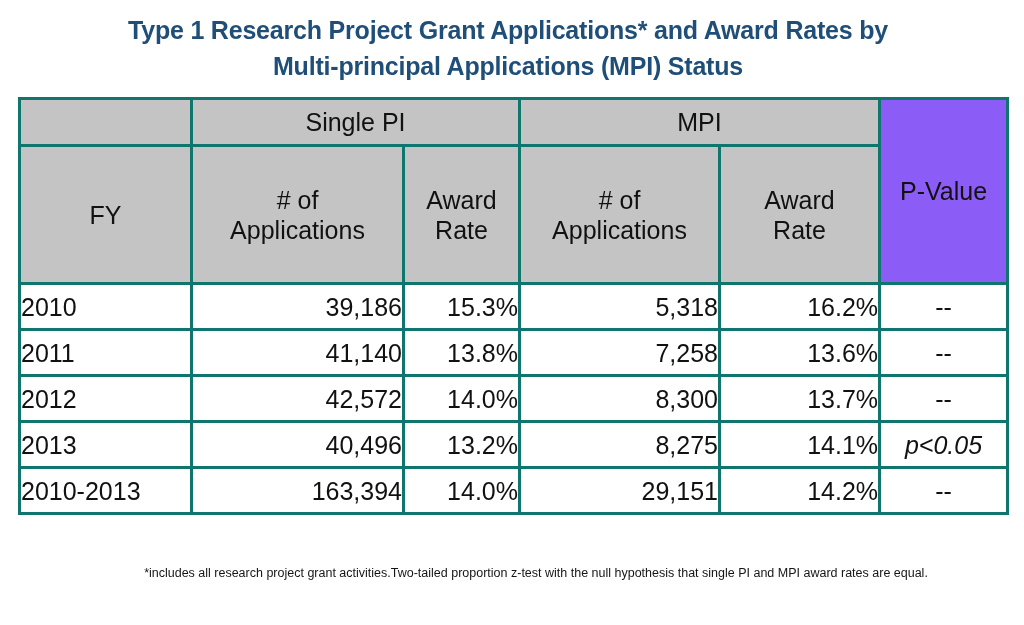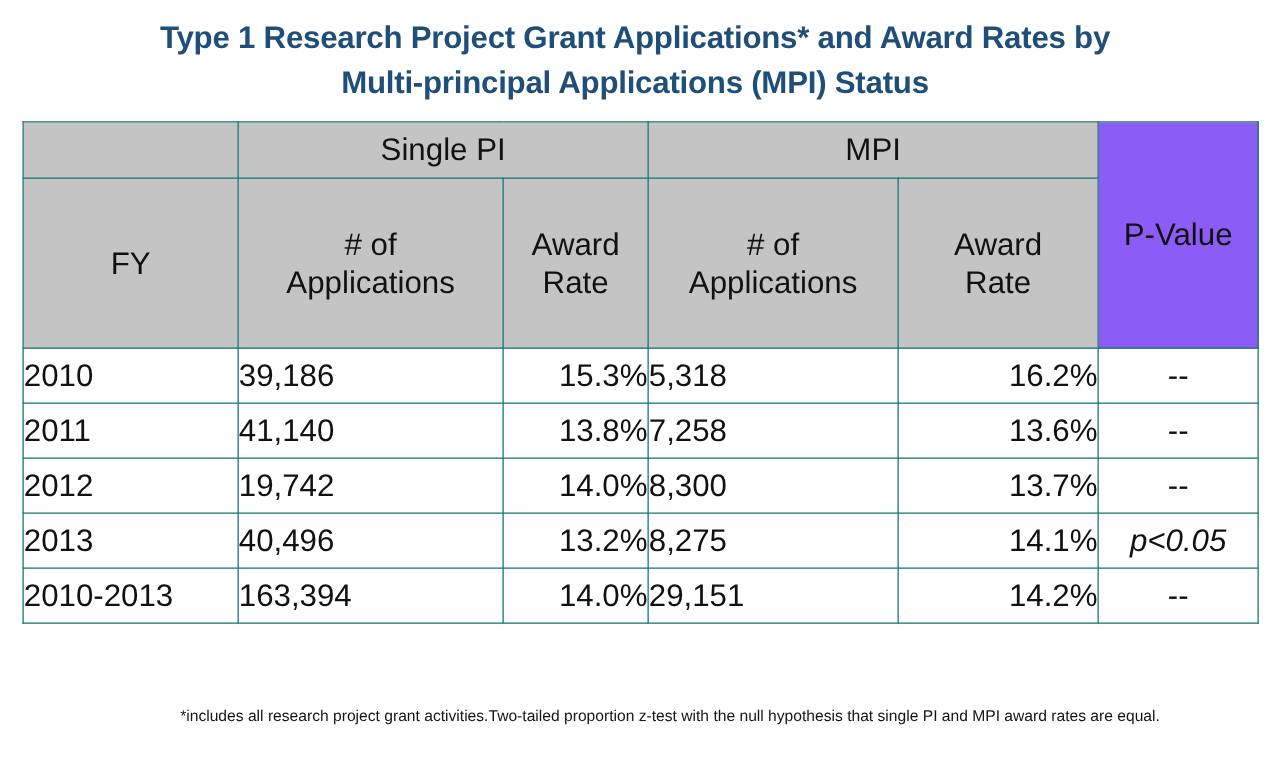--- a/index.html
+++ b/index.html
@@ -34,21 +34,21 @@
   
   #grant-table {
     position: absolute;
     left: 18px;
     top: 97px;
     width: 988px;
     border-collapse: collapse;
     table-layout: fixed;
   }
   #grant-table td, #grant-table th {
-    border: 1px solid #0f766e;
+    border: 3px solid #0f766e;
     padding: 0;
     margin: 0;
     font-weight: normal;
   }
 
   
   .hdr {
     background: #C4C4C4;
     text-align: center;
     font-weight: bold;
@@ -82,20 +82,21 @@
   
   .body-row td {
     height: 43px;
     font-size: 25px;
     color: #111;
     line-height: 28px;
   }
   .cell-fy {
   }
   .cell-num {
+    text-align: right;
     padding-right: 14px;
   }
   .cell-rate {
     text-align: right;
     padding-right: 10px;
   }
   .cell-p {
     text-align: center;
     background: #ffffff;
   }
@@ -184,21 +185,21 @@
       <tr class="body-row">
         <td class="cell-fy">2011</td>
         <td class="cell-num">41,140</td>
         <td class="cell-rate">13.8%</td>
         <td class="cell-num">7,258</td>
         <td class="cell-rate">13.6%</td>
         <td class="cell-p">--</td>
       </tr>
       <tr class="body-row">
         <td class="cell-fy">2012</td>
-        <td class="cell-num">19,742</td>
+        <td class="cell-num">42,572</td>
         <td class="cell-rate">14.0%</td>
         <td class="cell-num">8,300</td>
         <td class="cell-rate">13.7%</td>
         <td class="cell-p">--</td>
       </tr>
       <tr class="body-row">
         <td class="cell-fy">2013</td>
         <td class="cell-num">40,496</td>
         <td class="cell-rate">13.2%</td>
         <td class="cell-num">8,275</td>

